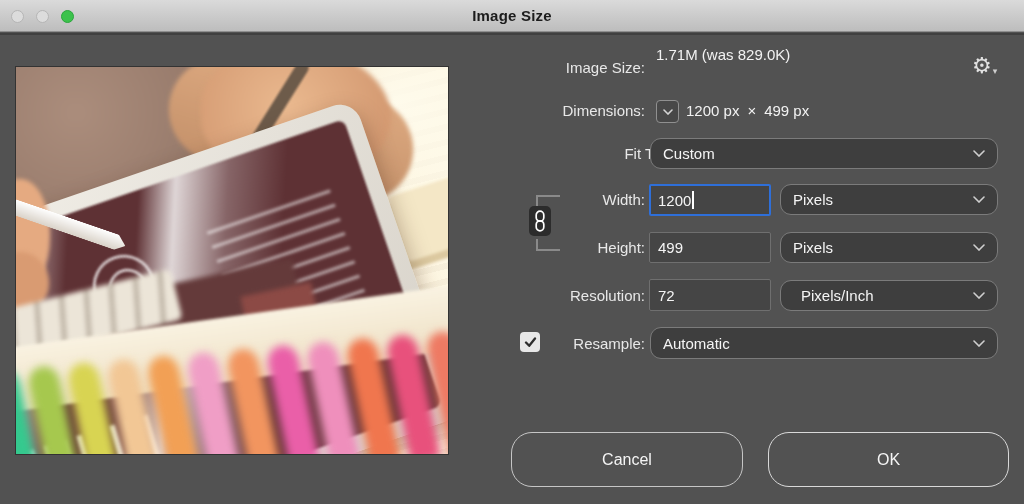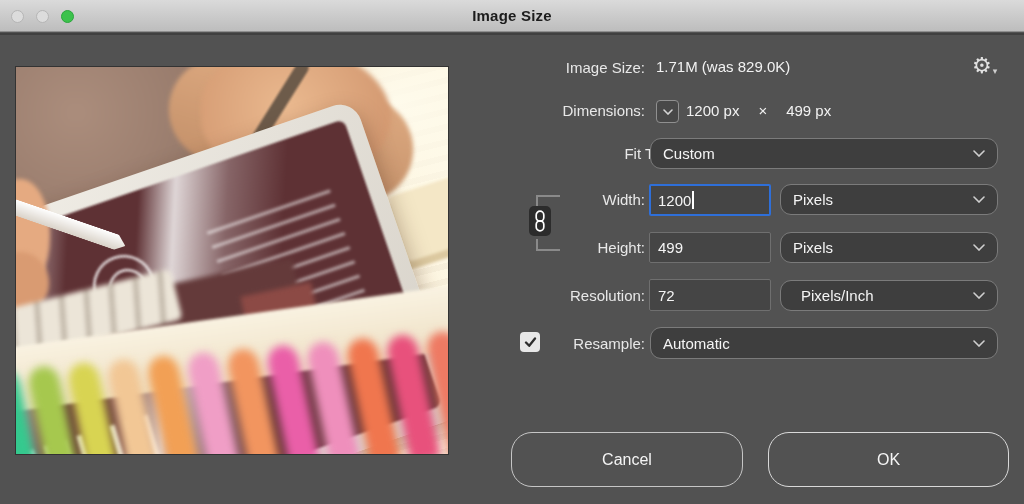--- a/index.html
+++ b/index.html
@@ -129,21 +129,21 @@
   .checkbox.checked svg{ display:block; }
 
   .btn{
     position:absolute; height:55px; border-radius:21px; background:transparent;
     border:1.5px solid #c6c6c6; color:#f5f5f5; font-size:16px;
     display:flex; align-items:center; justify-content:center; cursor:default;
     font-family:inherit;
   }
   .btn.ok{ border-color:#d9d9d9; }
 
-  .dim-vals{ position:absolute; left:686px; top:102px; display:flex; gap:19px;
+  .dim-vals{ position:absolute; left:686px; top:102px; display:flex; gap:8px;
     font-size:15px; color:#f2f2f2; }
 </style>
 </head>
 <body>
 
 <div class="titlebar">
   <div class="traffic">
     <div class="light inactive"></div>
     <div class="light inactive"></div>
     <div class="light green"></div>
@@ -185,21 +185,21 @@
       <div class="pencil" style="background: linear-gradient(rgb(242, 149, 95) 0%, rgb(242, 149, 95) 100%);"></div>
       <div class="pencil" style="background: linear-gradient(rgb(234, 95, 168) 0%, rgb(234, 95, 168) 100%);"></div>
       <div class="pencil" style="background: linear-gradient(rgb(239, 143, 188) 0%, rgb(239, 143, 188) 100%);"></div>
       <div class="pencil" style="background: linear-gradient(rgb(240, 118, 78) 0%, rgb(240, 118, 78) 100%);"></div>
       <div class="pencil" style="background: linear-gradient(rgb(232, 81, 124) 0%, rgb(232, 81, 124) 100%);"></div>
       <div class="pencil" style="background: linear-gradient(rgb(238, 122, 99) 0%, rgb(238, 122, 99) 100%);"></div>
     </div>
 </div>
 
 <div class="flabel" style="left:470px; top:59px;">Image Size:</div>
-<div class="fvalue" style="left:656px; top:58px;">1.71M (was 829.0K)</div>
+<div class="fvalue" style="left:656px; top:46px;">1.71M (was 829.0K)</div>
 <div class="gear">
   <span>⚙</span>
     <span class="caret-down">▾</span>
 </div>
 
 <div class="flabel" style="left:470px; top:102px;">Dimensions:</div>
 <div class="dim-btn">
   <svg width="10" height="6" viewBox="0 0 10 6">
       <path d="M1 1l4 4 4-4" fill="none" stroke="#d4d4d4" stroke-width="1.6" stroke-linecap="round"></path>
     </svg>

